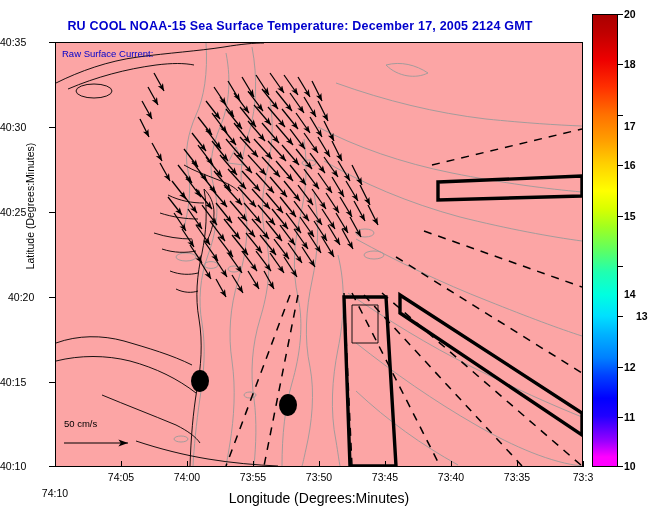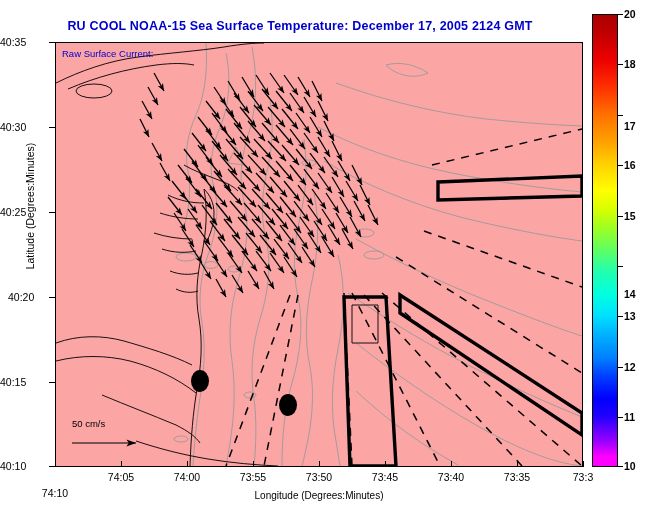--- a/index.html
+++ b/index.html
@@ -16,33 +16,33 @@
   .plot{position:absolute;left:55px;top:42px;width:528px;height:425px;
         border:1.4px solid #000;box-sizing:border-box;background:#fca5a5;
         overflow:hidden;}
   .plot svg{position:absolute;left:0;top:0;}
 
   
   .annot{position:absolute;left:6px;top:4px;color:#0000cc;font-size:9.5px;
          line-height:13px;white-space:nowrap;}
 
   
-  .scalebox{position:absolute;left:12px;bottom:14px;width:110px;height:34px;}
+  .scalebox{position:absolute;left:4px;bottom:14px;width:110px;height:34px;}
   .scalelabel{position:absolute;left:4px;top:0;font-size:9.5px;color:#000;
               white-space:nowrap;}
 
   
   .tick{position:absolute;background:#000;}
   .xlab{position:absolute;font-size:10.5px;color:#000;text-align:center;
         width:60px;white-space:nowrap;}
   .ylab{position:absolute;font-size:10.5px;color:#000;text-align:left;
         width:44px;white-space:nowrap;}
 
   .axtitle-x{position:absolute;left:55px;top:490px;width:528px;text-align:center;
-             font-size:10px;color:#000;}
+             font-size:14px;color:#000;}
   .axtitle-y{position:absolute;left:-60px;top:200px;width:180px;text-align:center;
              font-size:10.5px;color:#000;transform:rotate(-90deg);
              transform-origin:center center;}
 
   
   .cbar{position:absolute;left:592px;top:14px;width:26px;height:453px;
         border:1px solid #000;box-sizing:border-box;
         background:linear-gradient(to top,
           #ff00ff 0%, #ff00ff 2%, #9900ff 5.5%,
           #2000ff 11.1%, #0000ff 15%, #0040ff 20%,
@@ -386,20 +386,20 @@
     <div class="cbtick" style="left:618px;top:417px;width:5px;height:1.4px;"></div>
     <div class="cbtick" style="left:618px;top:466px;width:5px;height:1.4px;"></div>
   </div>
   <div>
     <div class="cblab" style="top:8px;">20</div>
     <div class="cblab" style="top:58px;">18</div>
     <div class="cblab" style="top:120px;">17</div>
     <div class="cblab" style="top:159px;">16</div>
     <div class="cblab" style="top:210px;">15</div>
     <div class="cblab" style="top:244px;margin-top:44px;">14</div>
-    <div class="cblab" style="top:310px;">13</div>
+    <div class="cblab" style="top:310px;margin-left:12px;">13</div>
     <div class="cblab" style="top:361px;text-align:right;">12</div>
     <div class="cblab" style="top:411px;">11</div>
     <div class="cblab" style="top:460px;">10</div>
   </div>
   <div class="cbtitle">Temperature (°C)</div>
 
 </div>
 
 </body></html>

